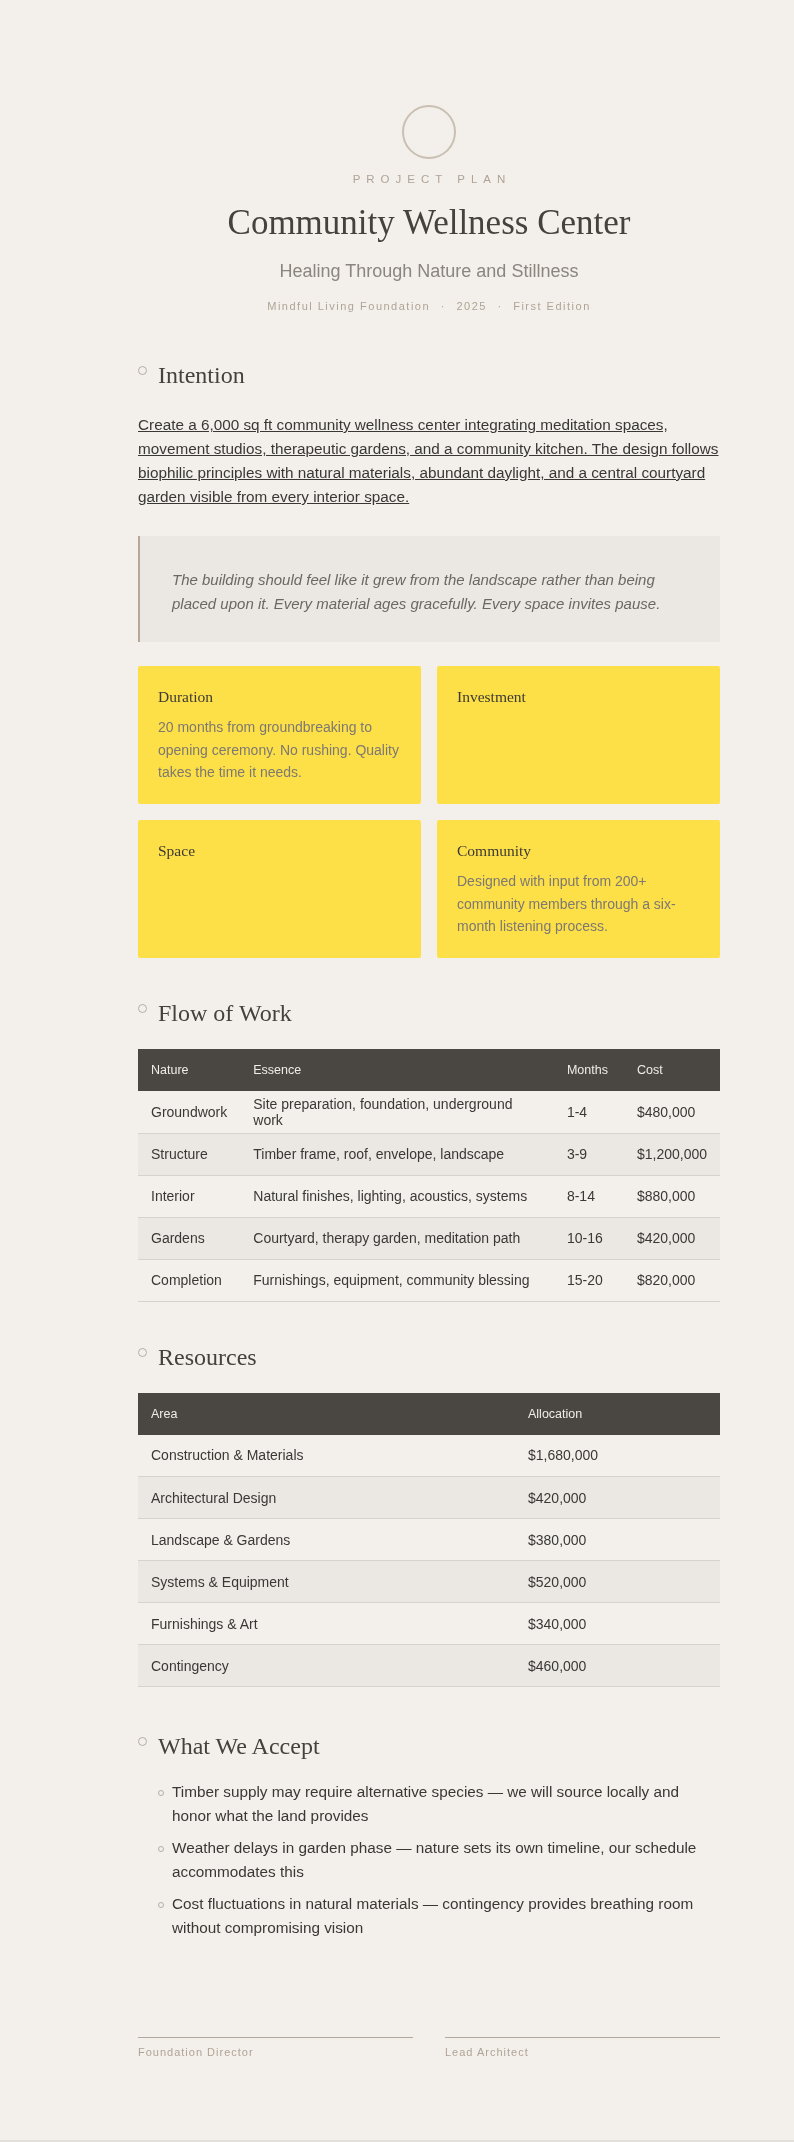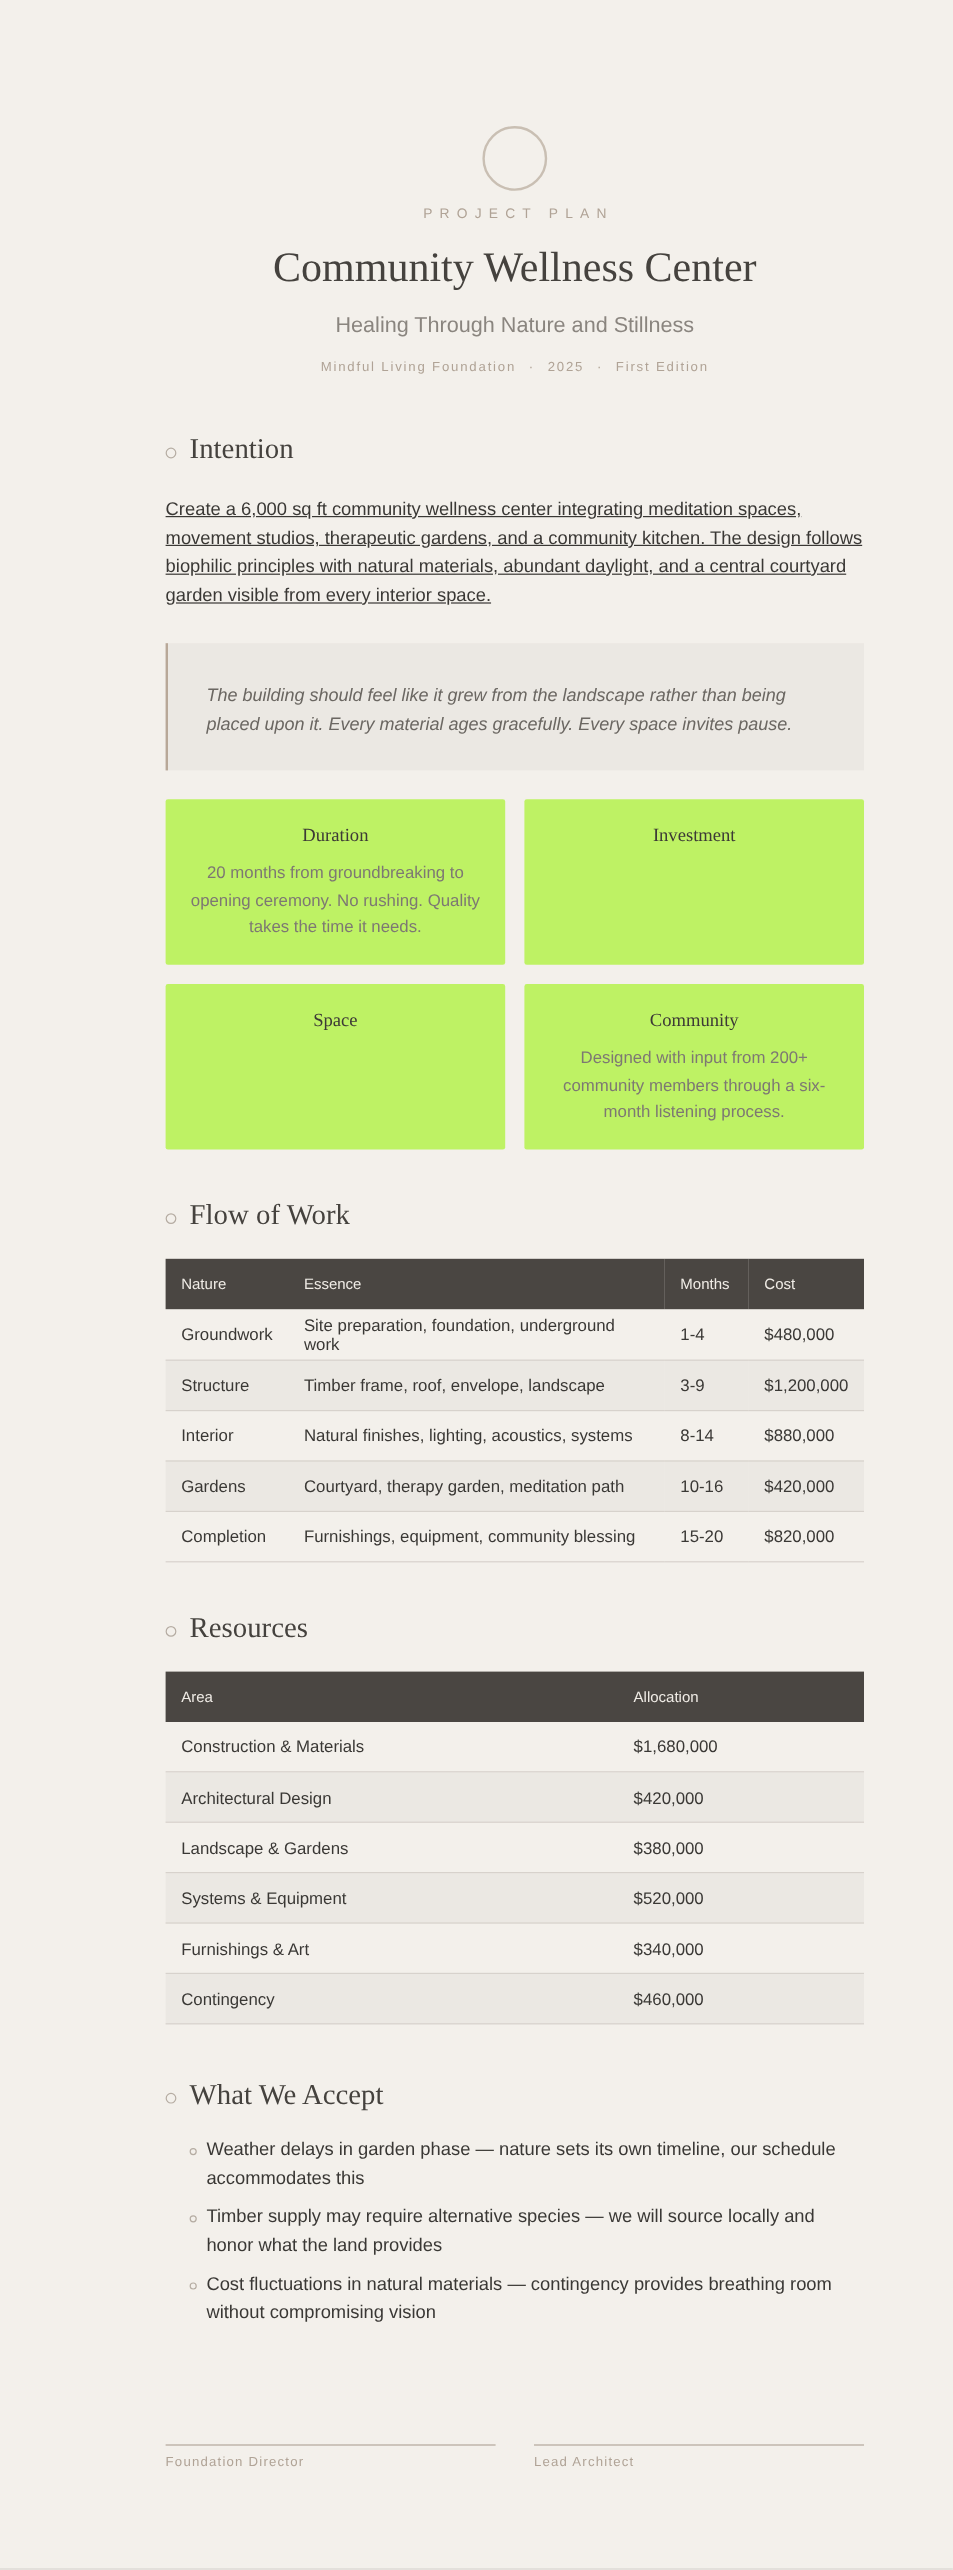--- a/index.html
+++ b/index.html
@@ -26,21 +26,21 @@
       font-family: "Liberation Serif", serif; font-weight: normal;
       font-size: 35px; color: #45423e; margin-top: 18px; line-height: 40px;
     }
     .subtitle { font-size: 18px; color: #8a857f; margin-top: 18px; }
     .meta {
       font-size: 11px; letter-spacing: 1.5px; color: #b0a396; margin-top: 18px;
     }
     .meta .dot { margin: 0 6px; }
 
     .section-h {
-      display: flex; align-items: center; margin-top: 52px;
+      display: flex; margin-top: 52px;
     }
     .section-h .bullet {
       width: 9px; height: 9px; border-radius: 50%;
       border: 1px solid #b5aca2; margin-right: 11px; margin-top: 4px;
     }
     .section-h h2 {
       font-family: "Liberation Serif", serif; font-weight: normal;
       font-size: 24px; color: #45423e;
     }
     .intro {
@@ -49,23 +49,22 @@
     .quote {
       margin-top: 27px; background: #ebe8e3; border-left: 2px solid #b8a898;
       padding: 32px 32px 26px 32px; font-style: italic;
       font-size: 15px; line-height: 24px; color: #6b6762;
     }
     .cards {
       display: grid; grid-template-columns: 1fr 1fr; gap: 16px;
       margin-top: 24px;
     }
     .card {
-      background: #bef264; border-radius: 2px; padding: 22px 20px 20px 20px;
+      background: #fde047; border-radius: 2px; padding: 22px 20px 20px 20px;
       min-height: 138px;
-      text-align: center;
     }
     .card h3 {
       font-family: "Liberation Serif", serif; font-weight: normal;
       font-size: 15.5px; color: #3d3a36;
     }
     .card p {
       margin-top: 10px; font-size: 14px; line-height: 22.5px; color: #7d7873;
     }
 
     table { width: 100%; border-collapse: collapse; margin-top: 22px; }
@@ -247,25 +246,25 @@
   </section>
 
   <section>
     <div class="section-h" style="margin-top:46px">
       <span class="bullet"></span>
       <h2>What We Accept</h2>
     </div>
     <ul class="accept">
       <li>
         <span class="lb"></span>
-        <span>Weather delays in garden phase — nature sets its own timeline, our schedule accommodates this</span>
+        <span>Timber supply may require alternative species — we will source locally and honor what the land provides</span>
       </li>
       <li>
         <span class="lb"></span>
-        <span>Timber supply may require alternative species — we will source locally and honor what the land provides</span>
+        <span>Weather delays in garden phase — nature sets its own timeline, our schedule accommodates this</span>
       </li>
       <li>
         <span class="lb"></span>
         <span>Cost fluctuations in natural materials — contingency provides breathing room without compromising vision</span>
       </li>
     </ul>
   </section>
 
   <div class="signs">
     <div class="sign">

